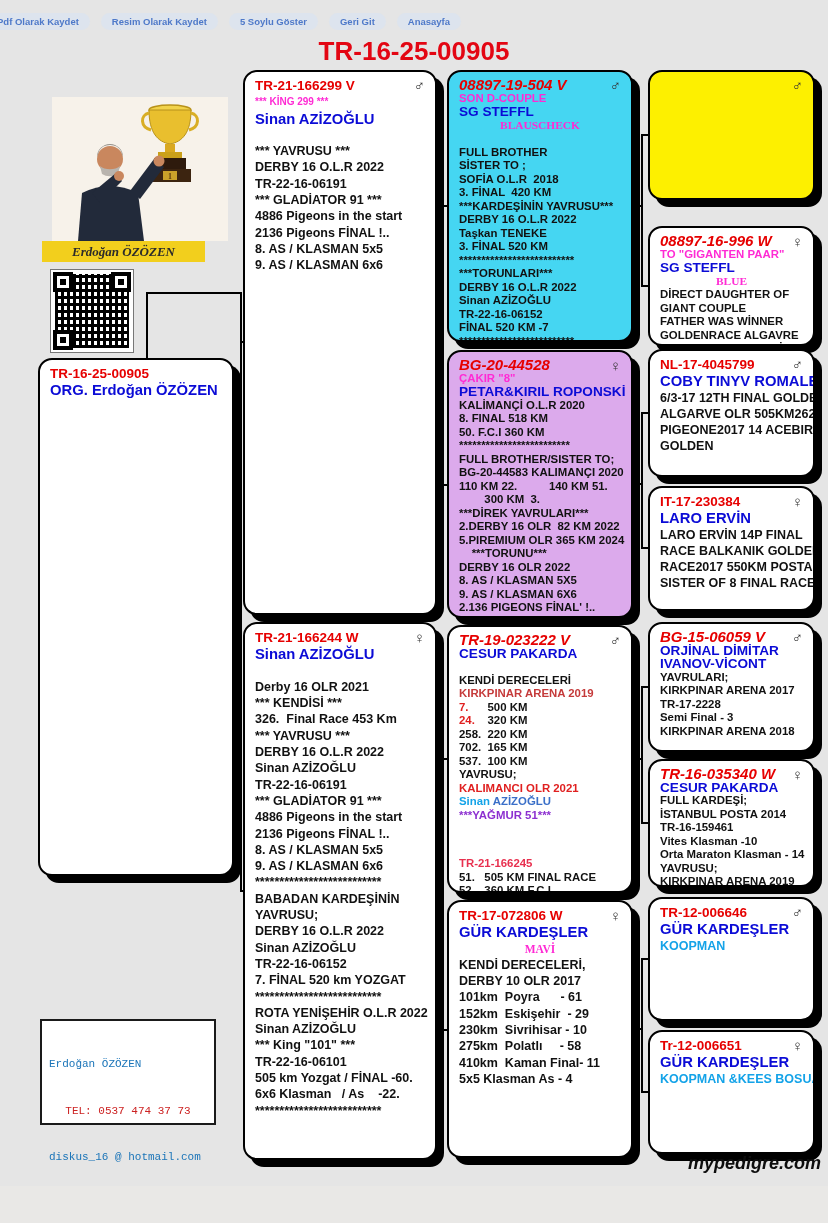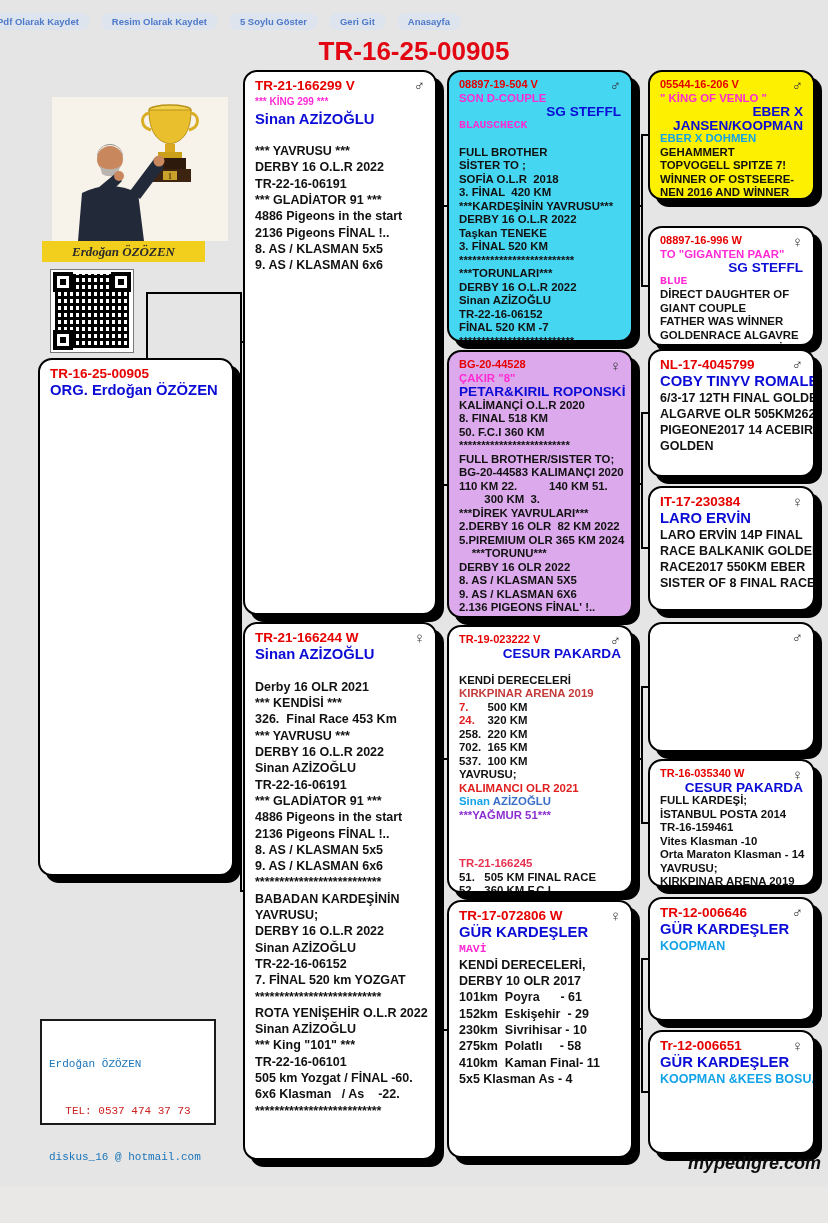--- a/index.html
+++ b/index.html
@@ -9,25 +9,25 @@
   .toolbar{position:absolute;top:13px;left:-14px;display:flex;gap:11px;}
   .tbtn{background:#dde4ee;color:#4e79c9;font-size:9.5px;font-weight:700;padding:3px 11px;
         border-radius:9px;border:none;white-space:nowrap;font-family:"Liberation Sans",sans-serif;cursor:pointer;}
   .title{position:absolute;top:36px;left:0;right:0;text-align:center;font-size:26px;font-weight:700;color:#e30613;}
   
   .pbox{position:absolute;background:#fff;border:2px solid #000;border-radius:14px;
         box-shadow:7px 7px 0 0 #000;padding:6px 10px;overflow:hidden;box-sizing:border-box;}
   .ln{white-space:pre;font-weight:700;color:#111;font-size:12.5px;line-height:16.3px;}
   .pbox.dense .ln{font-size:11.4px;line-height:13.5px;}
   .c-ring{color:#e60000;font-size:13.5px;}
-  .pbox.dense .c-ring{font-size:11px;}
+  .pbox.dense .c-ring{font-size:15px;font-style:italic;}
   .c-name{color:#0b0bd6;font-size:14.8px;}
-  .pbox.dense .c-name{font-size:13.6px;text-align:right;}
+  .pbox.dense .c-name{font-size:13.6px;}
   .c-sub{color:#ff2ad4;font-size:10px;}
-  .c-subserif{color:#ff2ad4;font-family:Liberation Mono, monospace;font-size:11.5px;}
+  .c-subserif{color:#ff2ad4;font-family:Liberation Serif, serif;font-size:11.5px;text-align:center;}
   .c-red{color:#e02020;}
   .c-dred{color:#c53a3a;}
   .c-crim{color:#e8304f;margin-top:35px;}
   .c-cy{color:#14a3e8;}
   .c-pu{color:#8c2fd0;}
   .c-bl{color:#3a6fc8;}
   .sex{position:absolute;top:5px;right:10px;font-size:15px;color:#333;font-weight:400;}
   
   .cn{position:absolute;background:#000;}
   
@@ -280,31 +280,20 @@
         <div class="ln c-b">152km  Eskişehir  - 29</div>
         <div class="ln c-b">230km  Sivrihisar - 10</div>
         <div class="ln c-b">275km  Polatlı     - 58</div>
         <div class="ln c-b">410km  Kaman Final- 11</div>
         <div class="ln c-b">5x5 Klasman As - 4</div>
       </div>
   </div>
 
   <div class="pbox dense" style="left: 648px; top: 70px; width: 167px; height: 130px; background: rgb(253, 240, 0);">
     <span class="sex">♂</span>
-    <div class="lines">
-        <div class="ln c-ring">05544-16-206 V</div>
-        <div class="ln c-sub">" KİNG OF VENLO "</div>
-        <div class="ln c-name">EBER X</div>
-        <div class="ln c-name">JANSEN/KOOPMAN</div>
-        <div class="ln c-cy">EBER X DOHMEN</div>
-        <div class="ln c-b">GEHAMMERT</div>
-        <div class="ln c-b">TOPVOGELL SPITZE 7!</div>
-        <div class="ln c-b">WİNNER OF OSTSEERE-</div>
-        <div class="ln c-b">NEN 2016 AND WİNNER</div>
-      </div>
   </div>
 
   <div class="pbox dense" style="left: 648px; top: 226px; width: 167px; height: 120px; background: rgb(255, 255, 255);">
     <span class="sex">♀</span>
     <div class="lines">
         <div class="ln c-ring">08897-16-996 W</div>
         <div class="ln c-sub">TO "GIGANTEN PAAR"</div>
         <div class="ln c-name">SG STEFFL</div>
         <div class="ln c-subserif">BLUE</div>
         <div class="ln c-b">DİRECT DAUGHTER OF</div>
@@ -327,27 +316,37 @@
       </div>
   </div>
 
   <div class="pbox" style="left: 648px; top: 486px; width: 167px; height: 125px; background: rgb(255, 255, 255);">
     <span class="sex">♀</span>
     <div class="lines">
         <div class="ln c-ring">IT-17-230384</div>
         <div class="ln c-name">LARO ERVİN</div>
         <div class="ln c-b">LARO ERVİN 14P FINAL</div>
         <div class="ln c-b">RACE BALKANIK GOLDEN</div>
-        <div class="ln c-b">RACE2017 550KM EBER</div>
+        <div class="ln c-b">RACE2017 550KM POSTA</div>
         <div class="ln c-b">SISTER OF 8 FINAL RACE</div>
       </div>
   </div>
 
   <div class="pbox dense" style="left: 648px; top: 622px; width: 167px; height: 130px; background: rgb(255, 255, 255);">
     <span class="sex">♂</span>
+    <div class="lines">
+        <div class="ln c-ring">BG-15-06059 V</div>
+        <div class="ln c-name">ORJİNAL DİMİTAR</div>
+        <div class="ln c-name">IVANOV-VİCONT</div>
+        <div class="ln c-b">YAVRULARI;</div>
+        <div class="ln c-b">KIRKPINAR ARENA 2017</div>
+        <div class="ln c-b">TR-17-2228</div>
+        <div class="ln c-b">Semi Final - 3</div>
+        <div class="ln c-b">KIRKPINAR ARENA 2018</div>
+      </div>
   </div>
 
   <div class="pbox dense" style="left: 648px; top: 759px; width: 167px; height: 128px; background: rgb(255, 255, 255);">
     <span class="sex">♀</span>
     <div class="lines">
         <div class="ln c-ring">TR-16-035340 W</div>
         <div class="ln c-name">CESUR PAKARDA</div>
         <div class="ln c-b">FULL KARDEŞİ;</div>
         <div class="ln c-b">İSTANBUL POSTA 2014</div>
         <div class="ln c-b">TR-16-159461</div>

